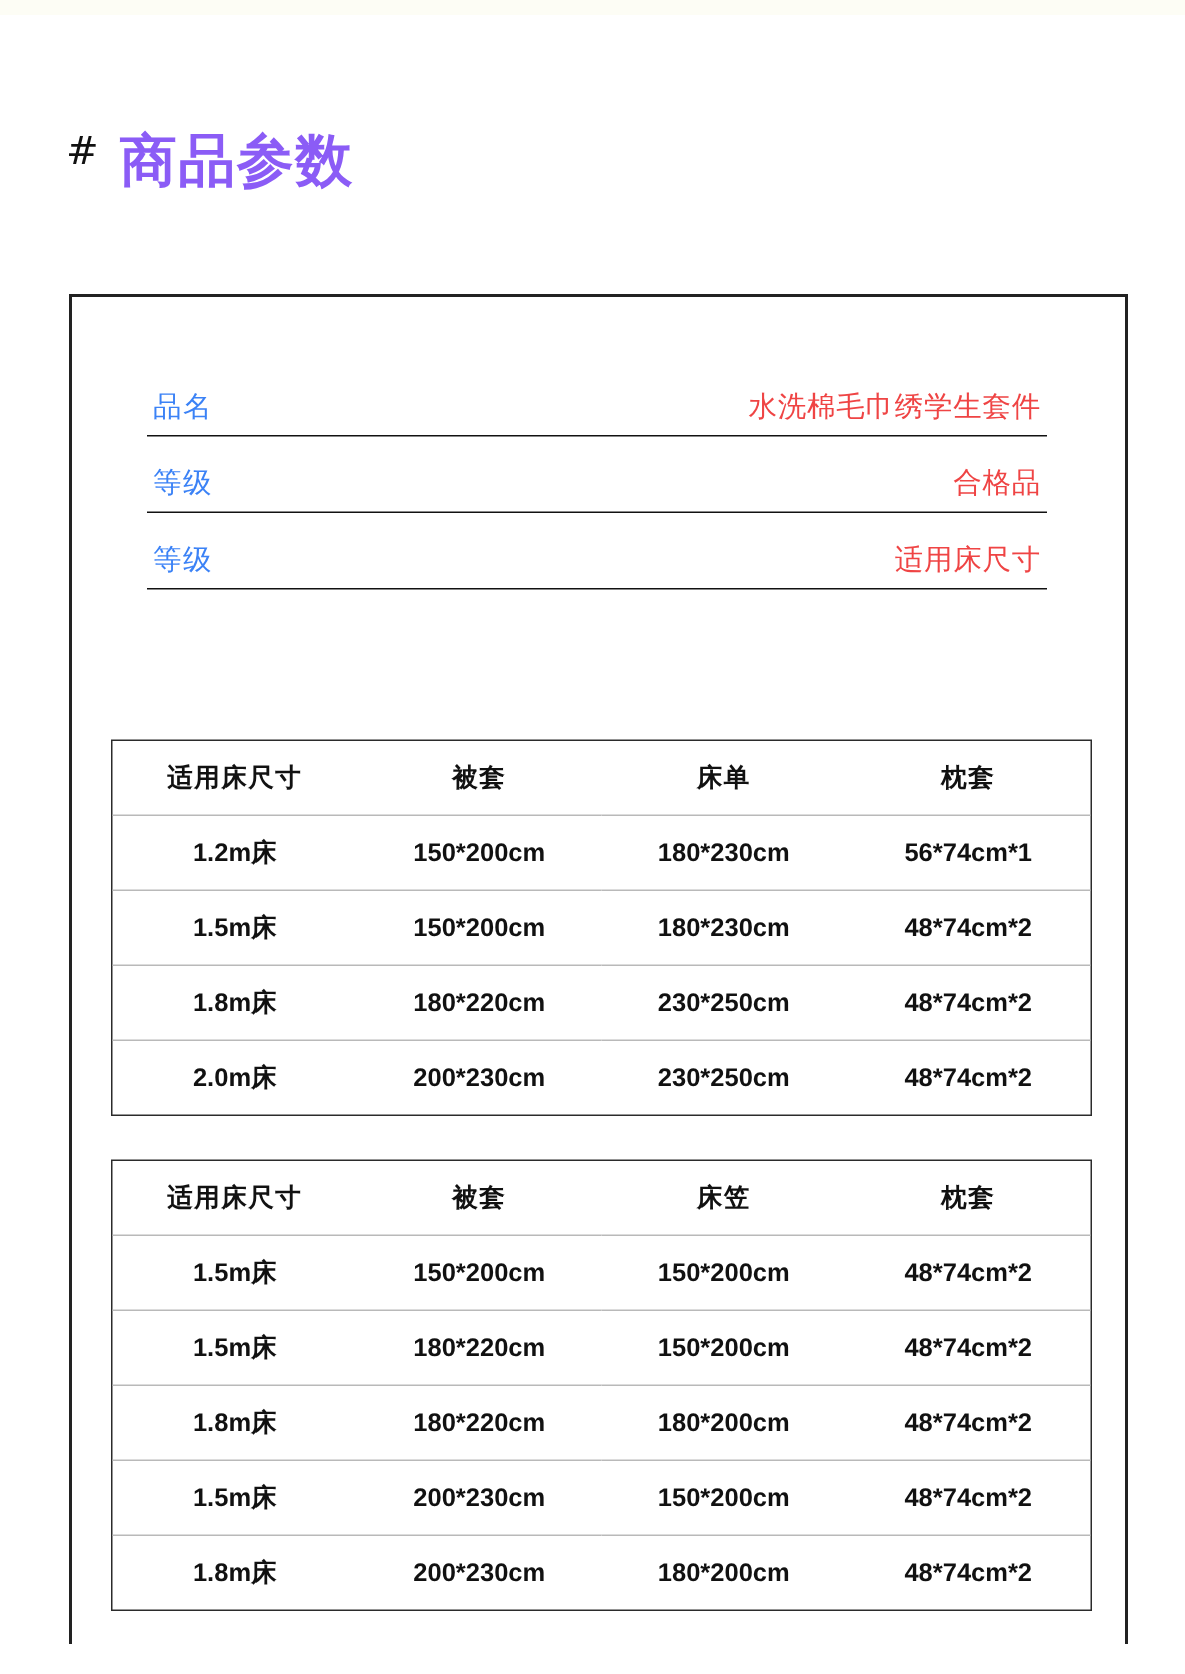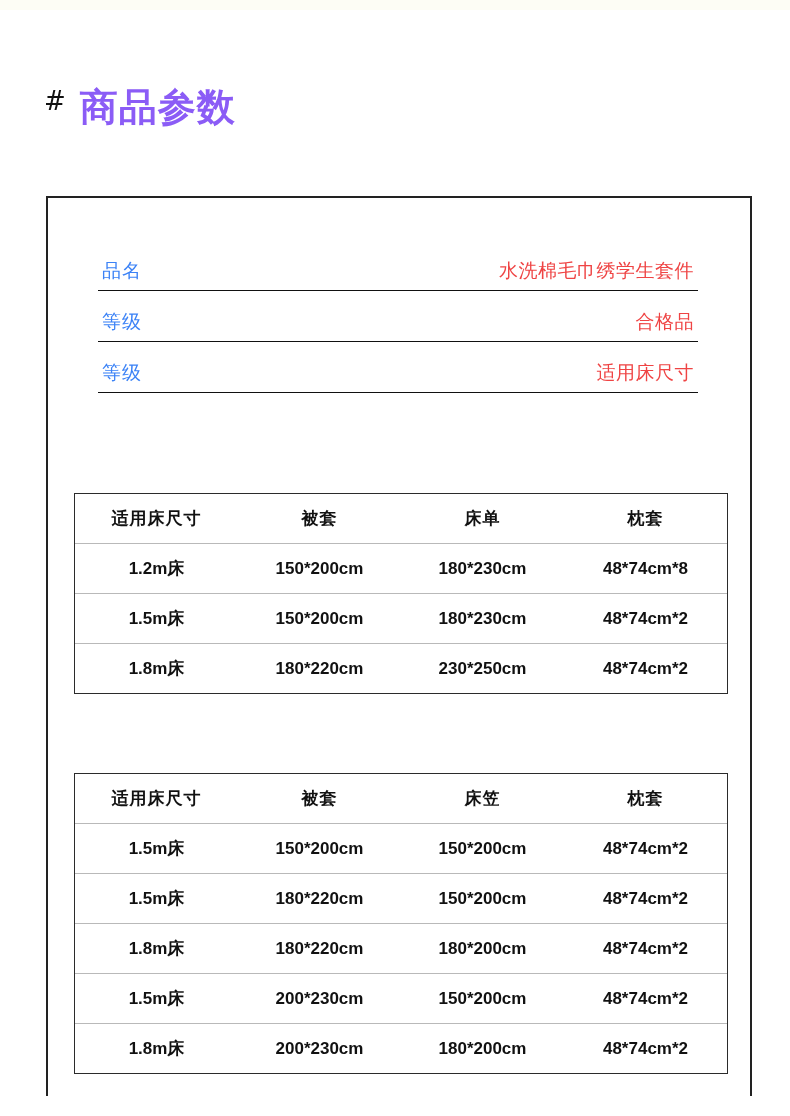--- a/index.html
+++ b/index.html
@@ -181,31 +181,37 @@
             <th class="col2">被套</th>
             <th class="col3">床单</th>
             <th class="col4">枕套</th>
           </tr>
         </thead>
         <tbody>
           <tr>
             <td>1.2m床</td>
             <td>150*200cm</td>
             <td>180*230cm</td>
-            <td>48*74cm*8</td>
+            <td>56*74cm*1</td>
           </tr>
           <tr>
             <td>1.5m床</td>
             <td>150*200cm</td>
             <td>180*230cm</td>
             <td>48*74cm*2</td>
           </tr>
           <tr>
             <td>1.8m床</td>
             <td>180*220cm</td>
+            <td>230*250cm</td>
+            <td>48*74cm*2</td>
+          </tr>
+          <tr>
+            <td>2.0m床</td>
+            <td>200*230cm</td>
             <td>230*250cm</td>
             <td>48*74cm*2</td>
           </tr>
         </tbody>
       </table>
     </div>
 
     <div class="data-table" id="table-two">
       <table>
         <thead>

